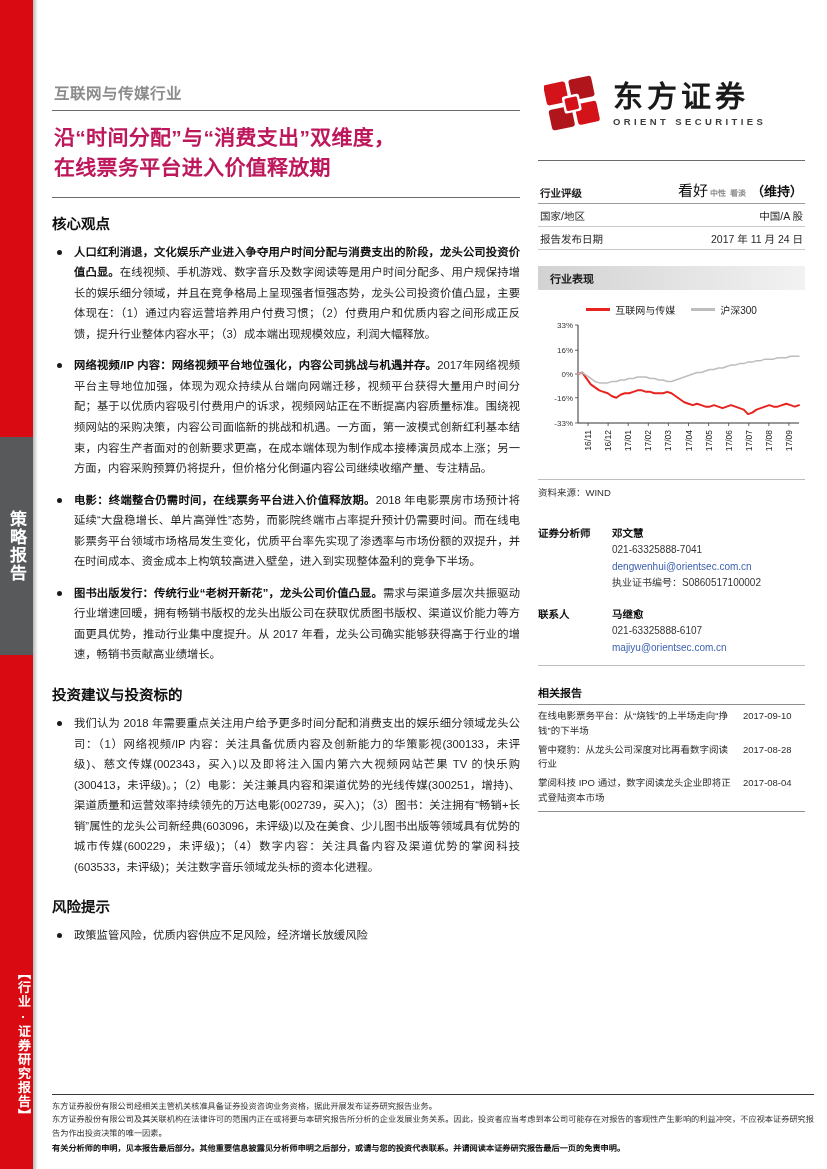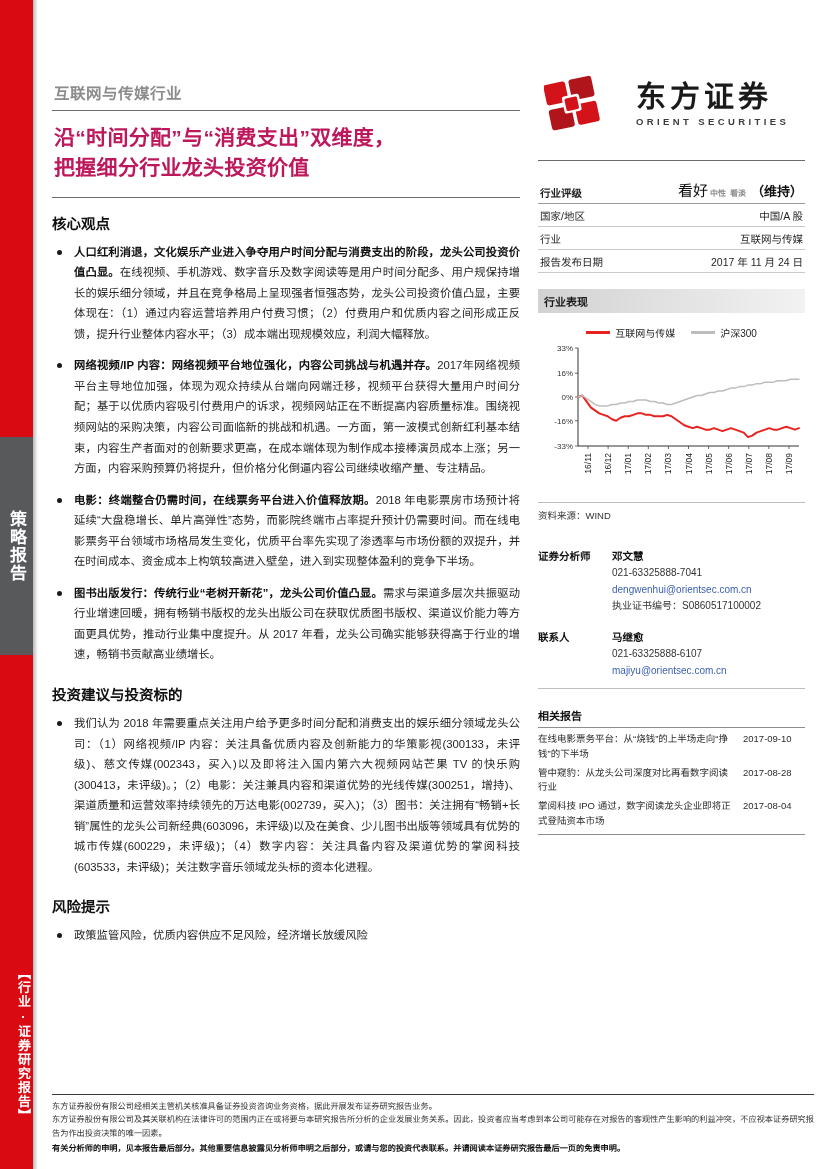--- a/index.html
+++ b/index.html
@@ -85,21 +85,20 @@
     letter-spacing: 0.3px;
   }
 
   
   .logo-box {
     height: 112px;
     display: flex;
     align-items: center;
     justify-content: flex-start;
     padding-left: 6px;
-    gap: 23px;
   }
   .logo-mark { width: 58px; height: 58px; flex: none; margin-right: 11px; }
   .logo-words { line-height: 1; }
   .logo-cn {
     font-size: 30px; font-weight: bold; letter-spacing: 4px;
     color: #1a1a1a;
   }
   .logo-en {
     font-size: 9.5px; font-weight: bold; letter-spacing: 3.4px;
     color: #3c3c3c; margin-top: 5px;
@@ -124,21 +123,21 @@
   .rate-buy { font-size: 15px; font-weight: normal; color: #111; }
   .rate-dim { font-size: 8px; color: #8e8e8e; margin: 0 2px; font-weight: bold; }
   .rate-keep { font-size: 13px; font-weight: bold; color: #111; margin-left: 3px; }
 
   
   .bar {
     background: linear-gradient(to right, #d2d2d2, #f2f2f2);
     font-size: 11px;
     font-weight: bold;
     color: #1a1a1a;
-    padding: 4px 6px;
+    padding: 4px 12px;
     margin-top: 16px;
   }
 
   
   .chart-wrap { padding: 6px 0 2px 0; }
   .legend {
     display: flex; justify-content: center; align-items: center;
     gap: 16px; font-size: 10px; color: #222; margin: 6px 0 2px 0;
   }
   .legend-item { display: flex; align-items: center; gap: 5px; }
@@ -229,21 +228,21 @@
 
 <div class="page">
   <div class="cols">
 
     <div class="col-left">
 
       <div class="kicker">互联网与传媒行业</div>
       <div class="rule-dark"></div>
       <div class="doc-title">
         <div>沿“时间分配”与“消费支出”双维度，</div>
-        <div>把握细分行业龙头投资价值</div>
+        <div>在线票务平台进入价值释放期</div>
       </div>
       <div class="rule-dark"></div>
 
       <div class="h2 first">核心观点</div>
       <ul class="bullets">
         <li><span class="bold">人口红利消退，文化娱乐产业进入争夺用户时间分配与消费支出的阶段，龙头公司投资价值凸显。</span><span>在线视频、手机游戏、数字音乐及数字阅读等是用户时间分配多、用户规保持增长的娱乐细分领域，并且在竞争格局上呈现强者恒强态势，龙头公司投资价值凸显，主要体现在：（1）通过内容运营培养用户付费习惯；（2）付费用户和优质内容之间形成正反馈，提升行业整体内容水平；（3）成本端出现规模效应，利润大幅释放。</span></li>
         <li><span class="bold">网络视频/IP 内容：网络视频平台地位强化，内容公司挑战与机遇并存。</span><span>2017年网络视频平台主导地位加强，体现为观众持续从台端向网端迁移，视频平台获得大量用户时间分配；基于以优质内容吸引付费用户的诉求，视频网站正在不断提高内容质量标准。围绕视频网站的采购决策，内容公司面临新的挑战和机遇。一方面，第一波模式创新红利基本结束，内容生产者面对的创新要求更高，在成本端体现为制作成本接棒演员成本上涨；另一方面，内容采购预算仍将提升，但价格分化倒逼内容公司继续收缩产量、专注精品。</span></li>
         <li><span class="bold">电影：终端整合仍需时间，在线票务平台进入价值释放期。</span><span>2018 年电影票房市场预计将延续“大盘稳增长、单片高弹性”态势，而影院终端市占率提升预计仍需要时间。而在线电影票务平台领域市场格局发生变化，优质平台率先实现了渗透率与市场份额的双提升，并在时间成本、资金成本上构筑较高进入壁垒，进入到实现整体盈利的竞争下半场。</span></li>
         <li><span class="bold">图书出版发行：传统行业“老树开新花”，龙头公司价值凸显。</span><span>需求与渠道多层次共振驱动行业增速回暖，拥有畅销书版权的龙头出版公司在获取优质图书版权、渠道议价能力等方面更具优势，推动行业集中度提升。从 2017 年看，龙头公司确实能够获得高于行业的增速，畅销书贡献高业绩增长。</span></li>
       </ul>
@@ -284,24 +283,20 @@
         <tbody>
             <tr>
           <td class="rate-label">行业评级</td>
           <td class="rate-value">
             <span class="rate-buy">看好</span><span class="rate-dim">中性</span><span class="rate-dim">看淡</span><span class="rate-keep">（维持）</span>
           </td>
         </tr>
         <tr>
           <td class="rate-label">国家/地区</td>
           <td class="rate-value">中国/A 股</td>
-        </tr>
-        <tr>
-          <td class="rate-label">行业</td>
-          <td class="rate-value">互联网与传媒</td>
         </tr>
         <tr>
           <td class="rate-label">报告发布日期</td>
           <td class="rate-value">2017 年 11 月 24 日</td>
         </tr>
       </tbody>
         </table>
 
       <div class="bar">行业表现</div>
 

